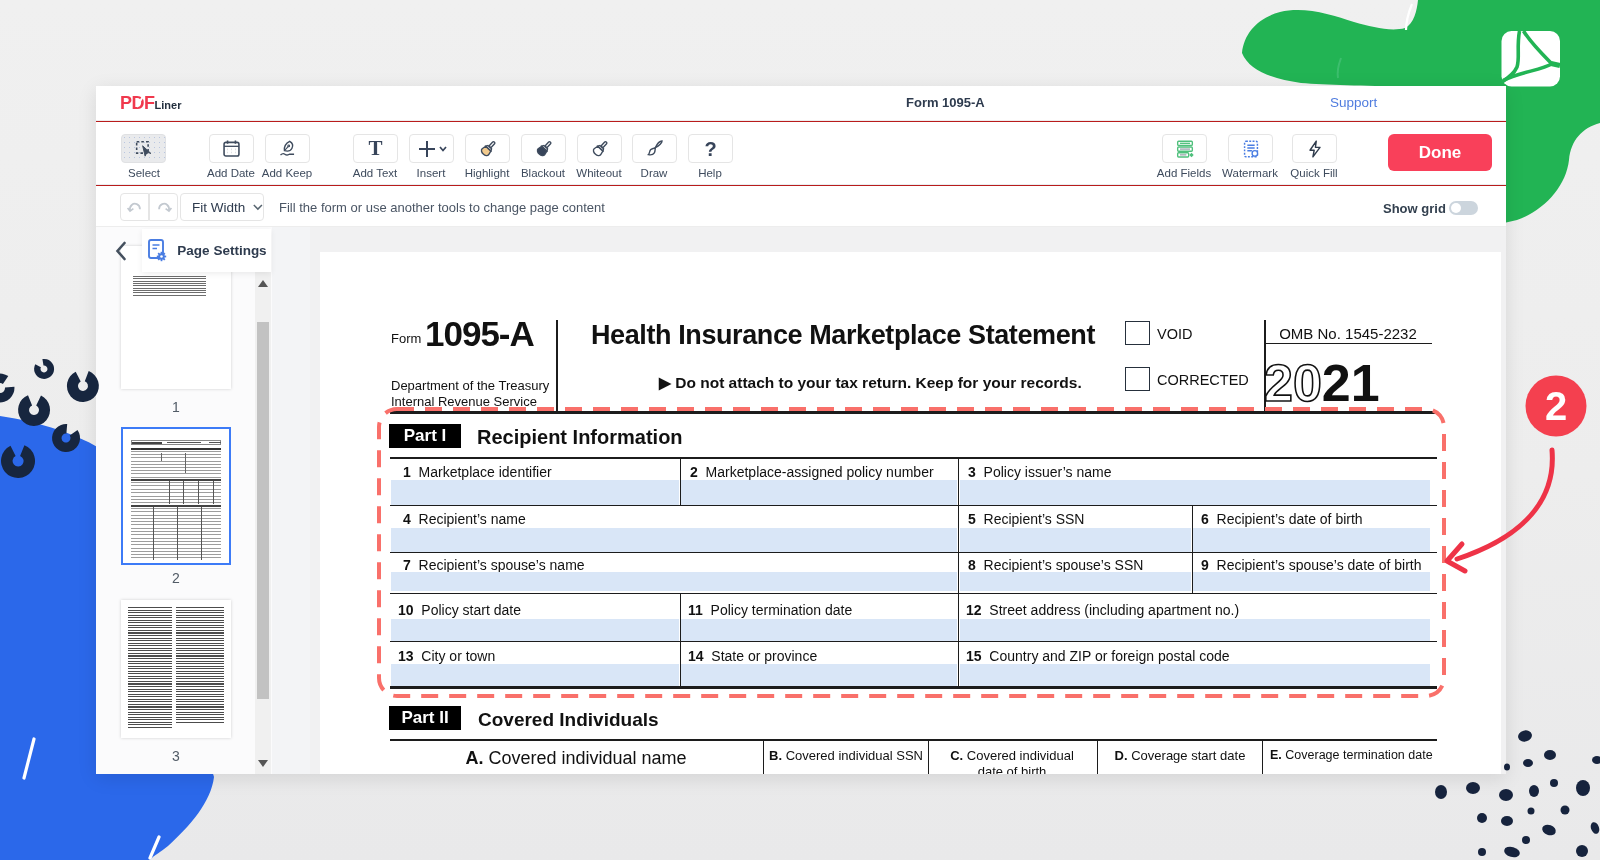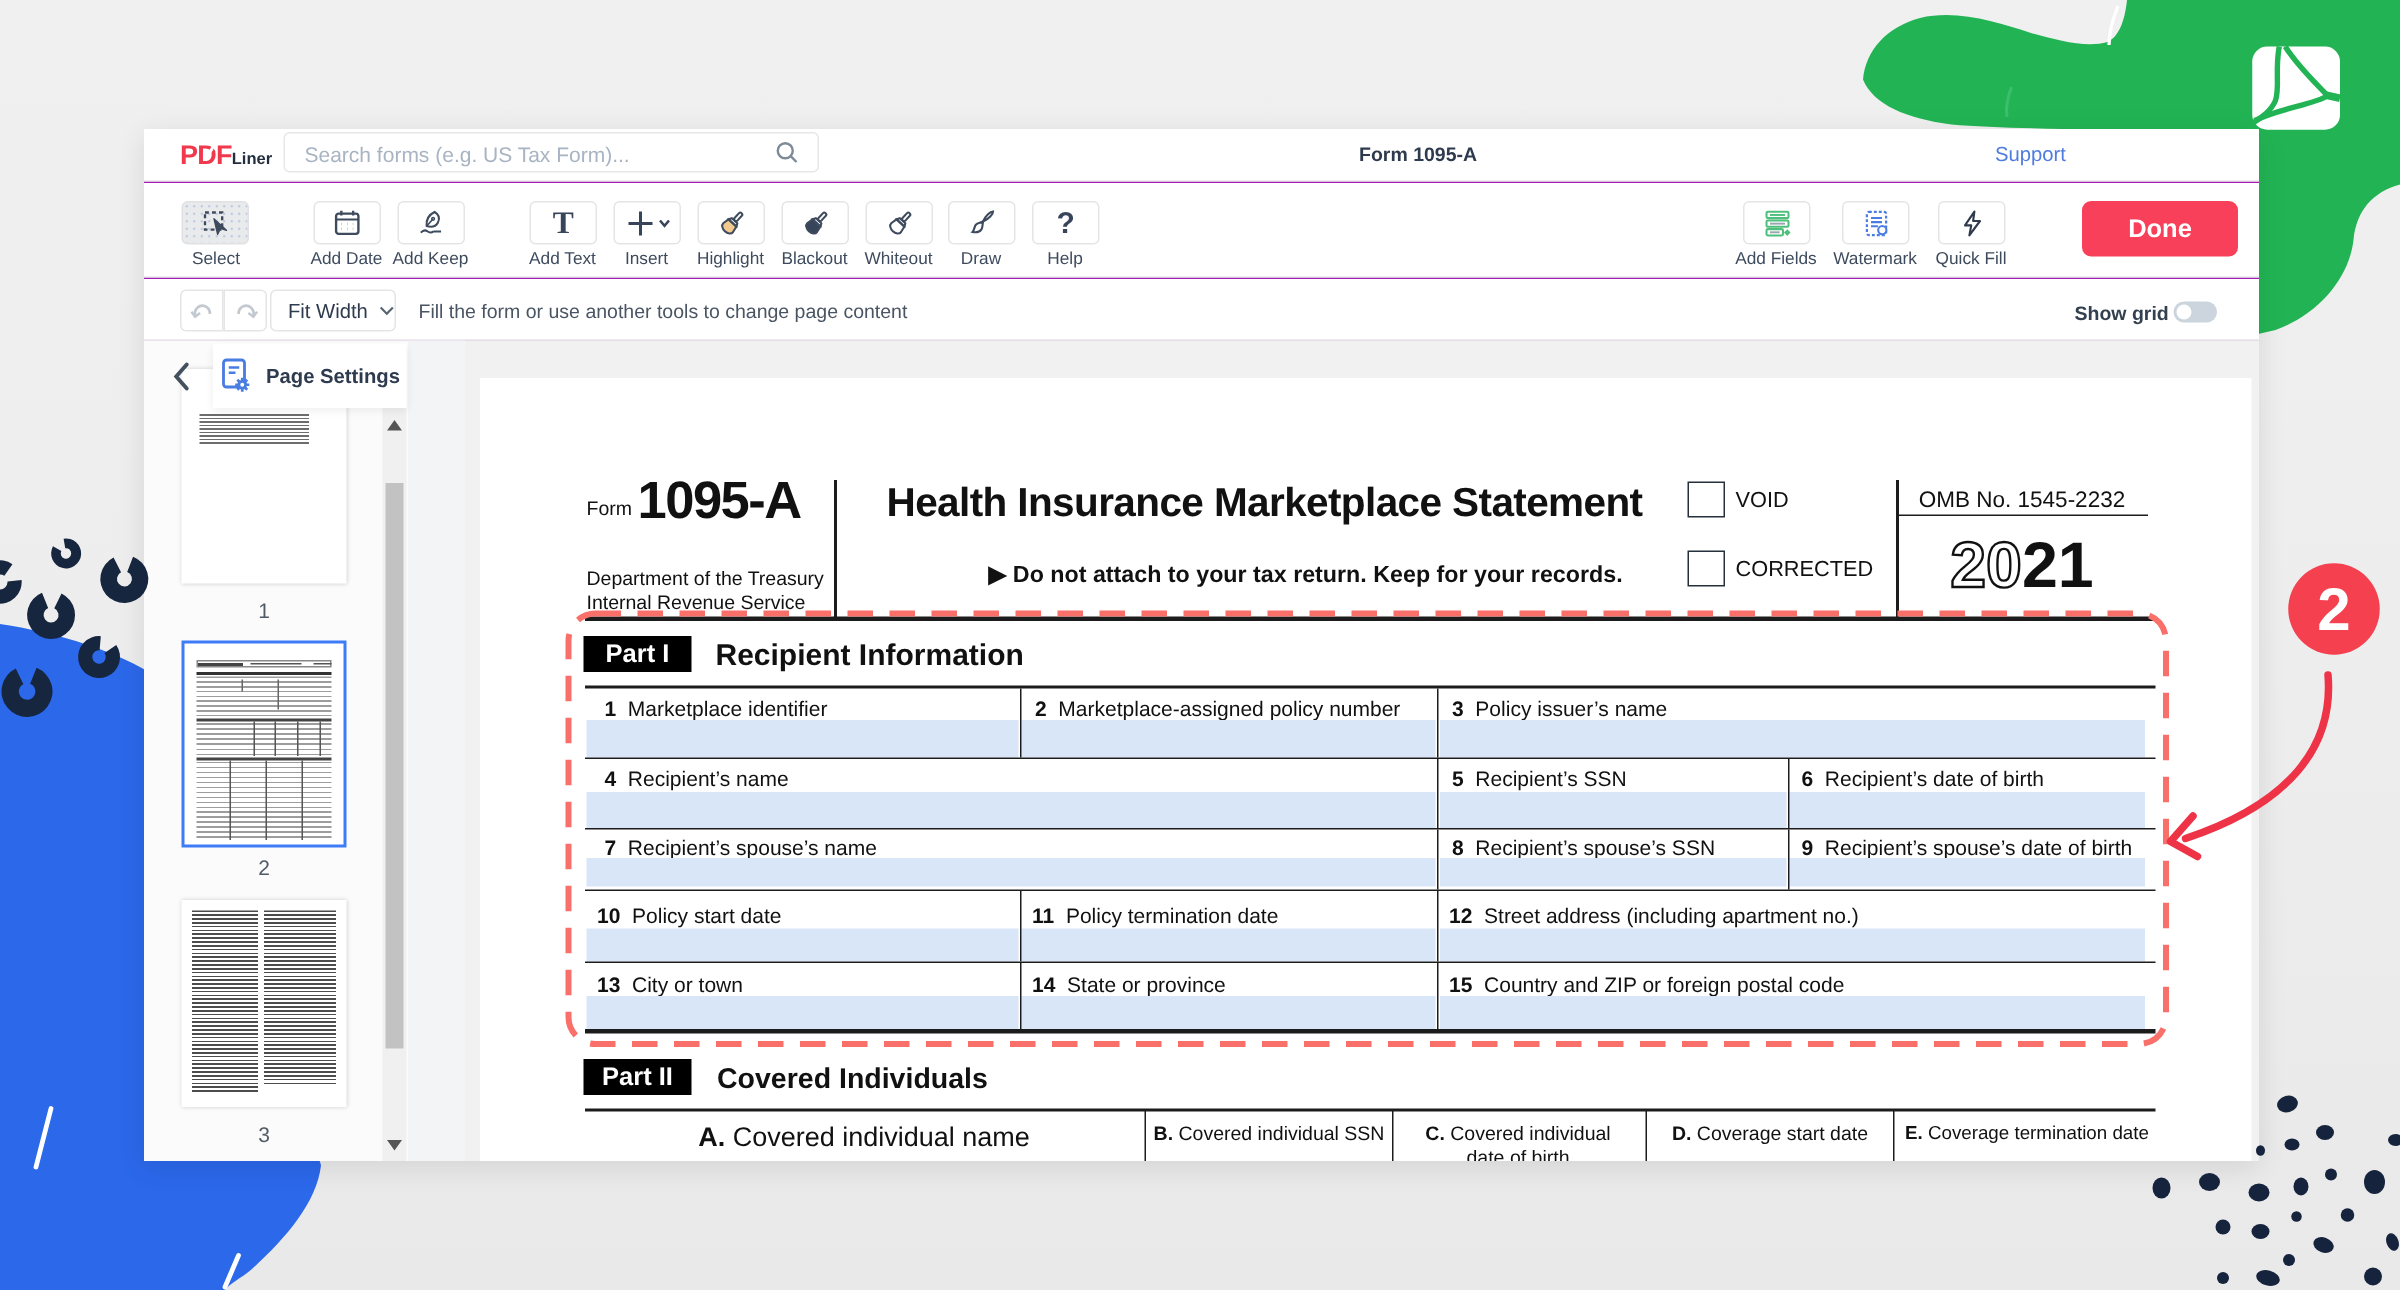--- a/index.html
+++ b/index.html
@@ -1,20 +1,20 @@
 <!DOCTYPE html>
 <html><head>
 <meta charset="utf-8">
 <style>
 * { margin:0; padding:0; box-sizing:border-box; }
 html,body { width:1600px; height:860px; overflow:hidden; font-family:"Liberation Sans", sans-serif; }
 body { background:linear-gradient(180deg,#f0f0f0 0%,#ededed 55%,#e9e9ea 100%); position:relative; }
 .abs { position:absolute; }
 
-#win { position:absolute; left:96px; top:86px; width:1410px; height:688px; background:#a21caf; box-shadow:0 4px 18px rgba(0,0,0,.10); }
+#win { position:absolute; left:96px; top:86px; width:1410px; height:688px; background:#b91c1c; box-shadow:0 4px 18px rgba(0,0,0,.10); }
 
 #topbar { position:absolute; left:0; top:0; width:100%; height:35px; border-bottom:1px solid #ededed; background:#fff; }
 #logo { position:absolute; left:24px; top:7px; font-weight:800; font-size:18px; color:#f0394d; letter-spacing:-0.5px;}
 #logo .liner { font-size:11px; color:#232f3e; letter-spacing:0; }
 #searchbox { position:absolute; left:93px; top:2px; width:357px; height:27px; border:1px solid #e7e7e7; border-radius:4px; background:#fff; }
 #searchbox .ph { position:absolute; left:13px; top:6px; font-size:14px; color:#a9b4c2; }
 #formname { position:absolute; left:810px; top:9px; font-size:13px; font-weight:600; color:#2e3b4e; }
 #support { position:absolute; left:1234px; top:9px; font-size:13.5px; color:#4f7cdf; }
 
 #toolbar { position:absolute; left:0; top:36px; width:100%; height:63px; background:#fff; border-bottom:1px solid #e9eef0; }
@@ -71,27 +71,20 @@
 
   <path d="M34,739 L24,778" stroke="#fff" stroke-width="3.2" stroke-linecap="round"></path>
   <path d="M1412,4 C1408,14 1406,22 1406,30" stroke="#fff" stroke-width="2.2" fill="none"></path>
   <path d="M1341,58 C1338,66 1337,72 1338,78" stroke="#4ec57e" stroke-width="2" fill="none" opacity="0.6"></path>
   <path d="M159,837 L150,858" stroke="#fff" stroke-width="3.2" stroke-linecap="round"></path>
 </svg>
 
 <div id="win">
   <div id="topbar">
     <div id="logo">P<span style="position:relative">D<i style="position:absolute;left:7px;top:2px;width:2.2px;height:13px;background:#fff;transform:rotate(30deg)"></i></span>F<span class="liner">Liner</span></div>
-    <div id="searchbox">
-        <span class="ph">Search forms (e.g. US Tax Form)...</span>
-      <svg width="16" height="16" viewBox="0 0 16 16" style="position:absolute;right:12px;top:5px">
-          <circle cx="6.5" cy="6.5" r="5" fill="none" stroke="#7d8a98" stroke-width="1.6"></circle>
-          <path d="M10.3,10.3 L14,14" stroke="#7d8a98" stroke-width="1.6"></path>
-        </svg>
-    </div>
     <div id="formname">Form 1095-A</div>
     <div id="support">Support</div>
   </div>
   <div id="toolbar">
 
     <div class="tbtn active" style="left:25px">
       <svg width="22" height="22" viewBox="0 0 24 24" fill="none" stroke="#3e4b5d" stroke-width="1.7">
         <rect x="4" y="4" width="12.5" height="12.5" stroke-dasharray="2.8 2.3"></rect>
         <path d="M10.5,8.5 L13.2,19.8 L15.3,15.6 L19.6,16.9 Z" fill="#3e4b5d" stroke="#3e4b5d" stroke-width="1" stroke-linejoin="round"></path>
       </svg>
@@ -308,21 +301,21 @@
   <div class="f bb" style="left:311px; top:122px; font-size:15.5px;padding-left:28px;">▶ Do not attach to your tax return. Keep for your records.</div>
   <div class="f" style="left:71px; top:126px; font-size:13px;">Department of the Treasury</div>
   <div class="f" style="left:71px; top:142px; font-size:13px;">Internal Revenue Service</div>
   <div class="cb" style="left:805px; top:69px;"></div>
   <div class="f" style="left:837px; top:74px; font-size:14.5px;">VOID</div>
   <div class="cb" style="left:805px; top:115px;"></div>
   <div class="f" style="left:837px; top:120px; font-size:14.5px;">CORRECTED</div>
   <div class="vl" style="left:944px; top:68px; height:93px; width:2px;"></div>
   <div class="f" style="left:944px; top:73px; width:168px; text-align:center; font-size:15px;">OMB No. 1545-2232</div>
   <div class="hl" style="left:944px; top:91px; width:168px;"></div>
-  <div class="f" style="left:944px; top:101px; width:168px; text-align:center; font-size:43px; font-weight:700;"><span style="color:#fff; -webkit-text-stroke:1.6px #111;">20</span><span>21</span></div>
+  <div class="f" style="left:944px; top:101px; width:168px; text-align:left; font-size:52px; font-weight:700;"><span style="color:#fff; -webkit-text-stroke:1.6px #111;">20</span><span>21</span></div>
   <div class="hl" style="left:70px; top:159px; width:1047px; height:2.5px;"></div>
 
   <div class="partbox" style="left:69px; top:172px; width:72px; height:24px; line-height:24px;">Part I</div>
   <div class="f bb" style="left:157px; top:174px; font-size:20px;">Recipient Information</div>
 
   <div class="hl" style="left:70px; top:205px; width:1047px; height:2px;"></div>
 
   <div class="f" style="left:83px; top:212px; font-size:14px;"><b>1</b>&nbsp;&nbsp;Marketplace identifier</div>
   <div class="f" style="left:370px; top:212px; font-size:14px;"><b>2</b>&nbsp;&nbsp;Marketplace-assigned policy number</div>
   <div class="f" style="left:648px; top:212px; font-size:14px;"><b>3</b>&nbsp;&nbsp;Policy issuer’s name</div>

